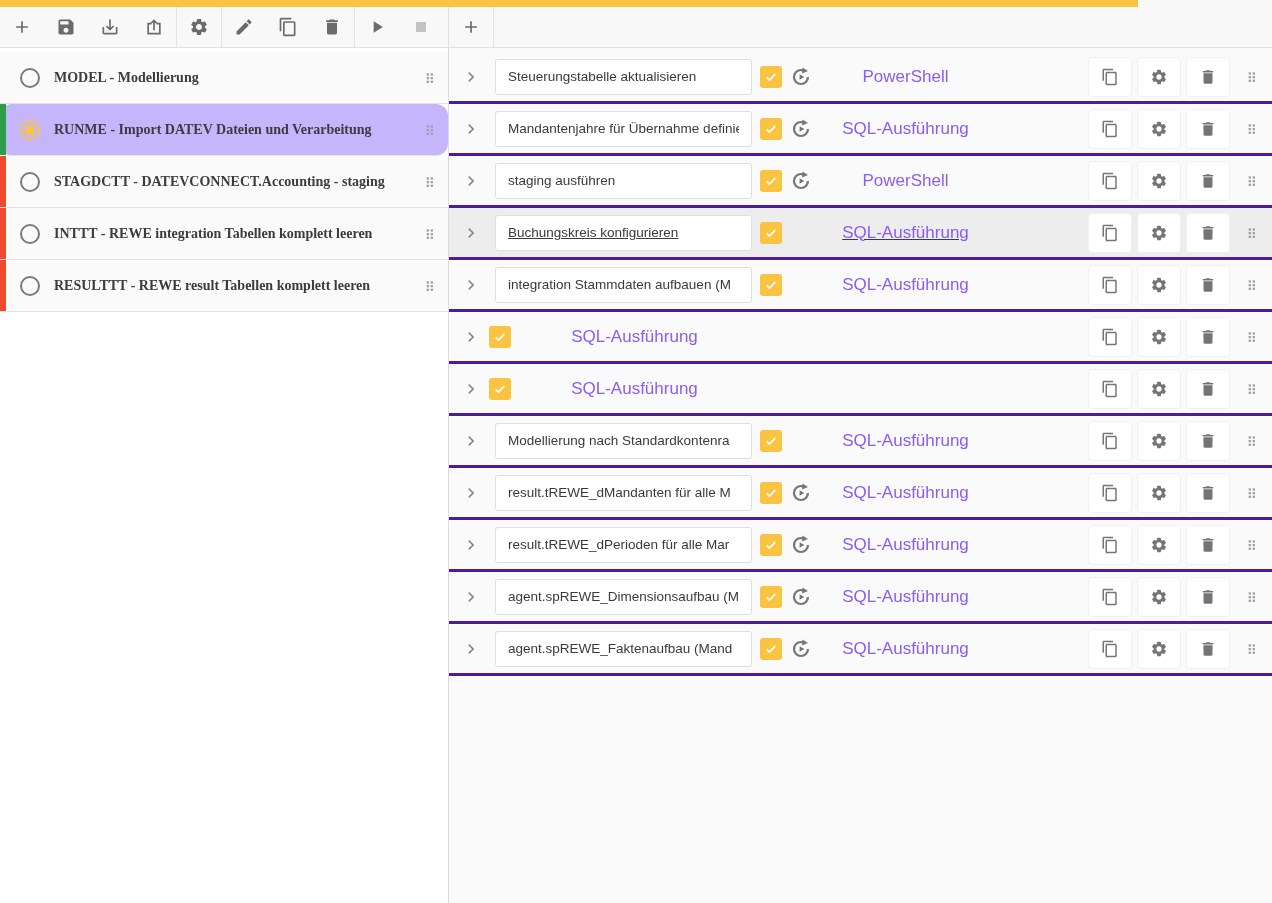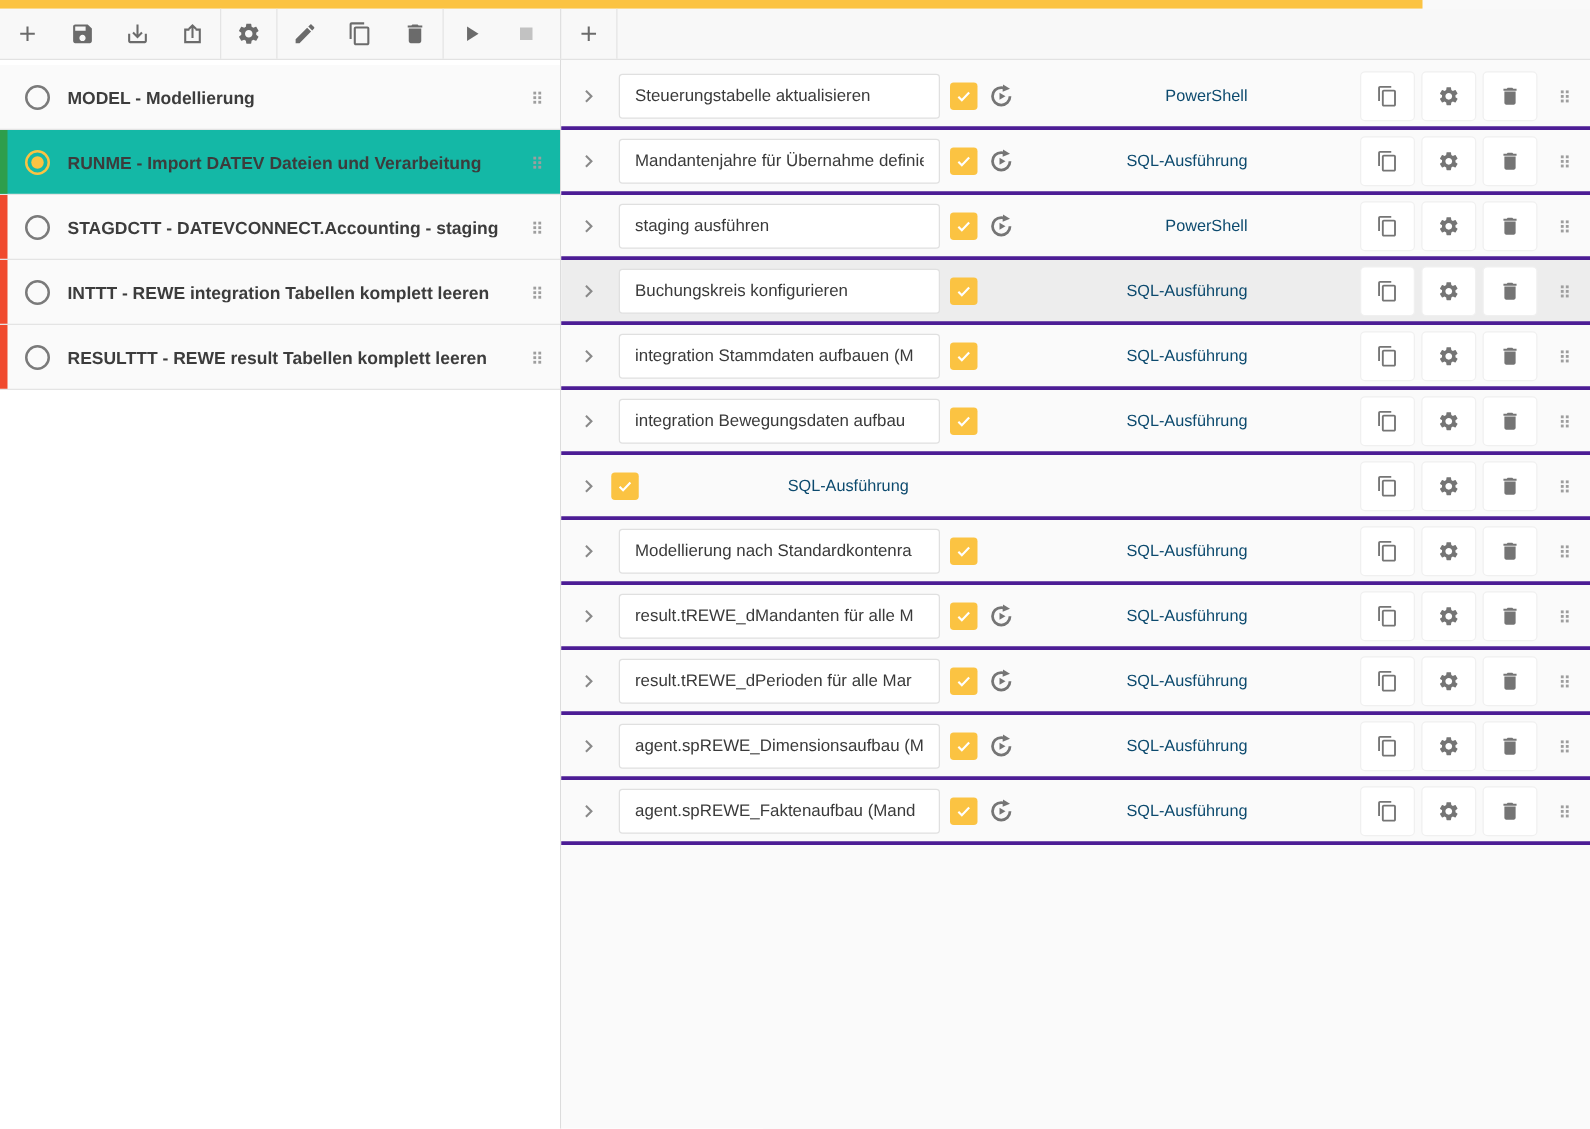--- a/index.html
+++ b/index.html
@@ -20,29 +20,29 @@
   .tb-btn {
     width:44px; display:flex; align-items:center; justify-content:center;
     background:transparent; border:none; padding:0; cursor:pointer; color:#6b6b6b;
   }
   .tb-btn svg { width:20px; height:20px; }
   .tb-btn.disabled { color:#c2c2c2; }
   .tb-sep { width:1px; background:#e4e4e4; }
 
   
   .content { display:flex; height:855px; }
-  .left-panel { width:449px; border-right:1px solid #dcdcdc; background:#ffffff; padding-top:4px; }
+  .left-panel { width:449px; border-right:1px solid #dcdcdc; background:#ffffff; padding-top:4px;font-family:Liberation Serif, serif; }
   .right-panel { flex:1; background:#fafafa; padding-top:4px; }
 
   
   .job-row {
     position:relative; height:52px; display:flex; align-items:center;
     padding-left:20px; background:#fafafa; border-bottom:1px solid #e4e4e4; cursor:pointer;
   }
-  .job-row.selected { background:#14b8a6; }
+  .job-row.selected { background:#c4b5fd;border-radius:12px; }
   .job-row::before { content:""; position:absolute; left:0; top:0; bottom:0; width:0; }
   .job-row.stripe-green::before { width:6px; background:var(--stripe-green); }
   .job-row.stripe-red::before { width:6px; background:var(--stripe-red); }
   .radio {
     width:20px; height:20px; flex:0 0 20px; border:2px solid #7a7a7a; border-radius:50%;
     display:flex; align-items:center; justify-content:center; background:transparent;
   }
   .radio .dot { width:10px; height:10px; border-radius:50%; background:transparent; }
   .job-row.selected .radio { border-color:#FBC342; }
   .job-row.selected .radio .dot { background:#FBC342; }
@@ -52,39 +52,39 @@
   }
   .handle { color:#9e9e9e; display:flex; align-items:center; cursor:grab; }
   .handle svg { width:16px; height:18px; }
   .job-row .handle { margin:0 10px 0 6px; }
 
   
   .task-row {
     height:52px; display:flex; align-items:center; padding-left:12px;
     background:#fafafa; border-bottom:3px solid #4c1d95;
   }
-  .task-row.highlighted { background:#ededed; }
+  .task-row.highlighted { background:#ededed;text-decoration:underline; }
   .chev { width:20px; height:20px; color:#8a8a8a; cursor:pointer; flex:0 0 20px; }
   .chev svg { width:20px; height:20px; }
   .task-name {
     margin-left:14px; width:257px; height:36px; flex:0 0 257px;
     border:1px solid #e0e0e0; border-radius:3px; background:#ffffff;
     padding:0 12px; font-family:"Liberation Sans",sans-serif; font-size:13.5px; color:#3a3a3a;
   }
   .checkbox {
     margin-left:8px; width:22px; height:22px; flex:0 0 22px; border-radius:3px;
     background:#FBC342; display:flex; align-items:center; justify-content:center; cursor:pointer;
   }
   .checkbox svg { width:16px; height:16px; }
   .repeat { margin-left:7px; width:24px; height:24px; flex:0 0 24px; color:#757575; cursor:pointer; }
   .repeat svg { width:24px; height:24px; }
   .repeat.hidden { visibility:hidden; }
   .task-type {
-    width:270px; padding-right:85px; text-align:right;
-    font-size:13px; color:#0c4a6e; white-space:nowrap; overflow:hidden;
+    width:270px; padding-right:85px; text-align:center;
+    font-size:17px; color:#8b5cf6; white-space:nowrap; overflow:hidden;
   }
   .actions { margin-left:auto; display:flex; gap:5px; }
   .action-btn {
     width:44px; height:40px; background:#ffffff; border:1px solid #f0f0f0; border-radius:4px;
     display:flex; align-items:center; justify-content:center; color:#757575; cursor:pointer; padding:0;
   }
   .action-btn svg { width:18px; height:18px; }
   .task-row .handle { margin:0 12px 0 14px; }
 </style>
 </head>
@@ -507,21 +507,20 @@
               </g>
             </svg>
     </span>
   </div>
         <div class="task-row">
     <span class="chev">
       <svg viewBox="0 0 24 24">
               <path fill="currentColor" d="M10 6L8.59 7.41 13.17 12l-4.58 4.59L10 18l6-6z"></path>
             </svg>
     </span>
-    <input class="task-name" type="text" value="integration Bewegungsdaten aufbau" style="">
     <span class="checkbox">
       <svg viewBox="0 0 24 24">
               <path fill="none" stroke="#ffffff" stroke-width="2.6" d="M5.5 12.5l4.2 4.2 8.8-9.2"></path>
             </svg>
     </span>
     <span class="repeat hidden">
       <svg viewBox="0 0 24 24">
         <circle cx="12" cy="12" r="7" fill="none" stroke="currentColor" stroke-width="2.2" stroke-dasharray="35 9"></circle>
         <path fill="currentColor" d="M13.4 2.6l5.6 3.4-5.9 2.4z"></path>
         <path fill="currentColor" d="M10.6 9.2v5.6l4.8-2.8z"></path>

